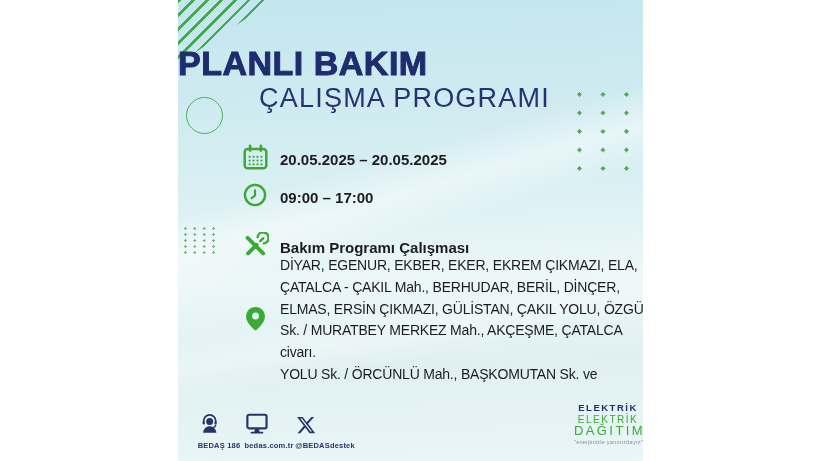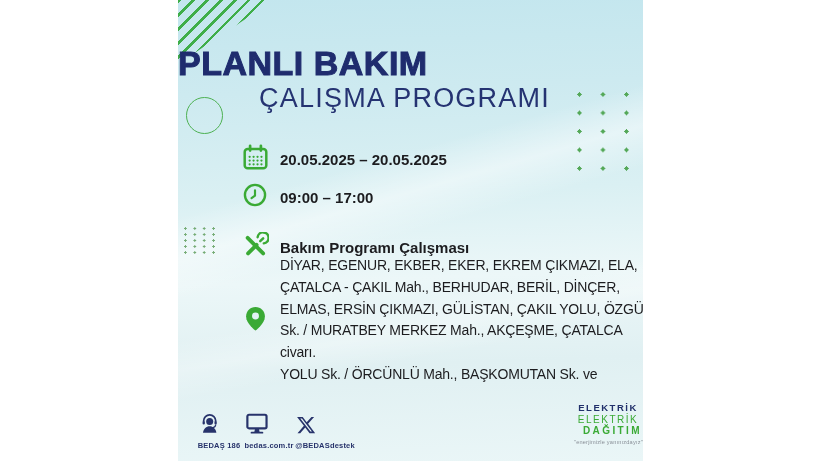--- a/index.html
+++ b/index.html
@@ -56,21 +56,21 @@
     letter-spacing:-0.2px; white-space:nowrap; }
   .contact { position:absolute; top:411px; display:flex; flex-direction:column; align-items:flex-start; }
   .contact .cic { height:25px; display:flex; align-items:flex-end; }
   .contact .clabel { margin-top:5px; font-size:7.5px; font-weight:700; color:#27336b; letter-spacing:.2px; white-space:nowrap; }
   .c1 { left:41px; transform:translateX(-50%); }
   .c2 { left:91px; transform:translateX(-50%); }
   .c3 { left:147px; transform:translateX(-50%); }
   .logo { position:absolute; left:396px; top:402px; width:68px; text-align:center; }
   .logo .l1 { font-size:9.5px; font-weight:800; letter-spacing:1.5px; color:#21306b; line-height:11.5px; }
   .logo .l2 { font-size:10px; font-weight:400; letter-spacing:1.5px; color:#3aaa35; line-height:11.5px; }
-  .logo .l3 { font-size:10px; font-weight:700; letter-spacing:2.4px; color:#3aaa35; line-height:11.5px;text-align:right; }
+  .logo .l3 { font-size:13px; font-weight:400; letter-spacing:2.4px; color:#3aaa35; line-height:11.5px;text-align:right; }
   .logo .tag { margin-top:2px; font-size:5.6px; font-weight:400; color:#8a9098; letter-spacing:.2px; white-space:nowrap; }
 </style>
 </head>
 <body>
 
 <div class="stage">
   <div class="card">
     <div class="streak s1"></div>
     <div class="streak s2"></div>
     <div class="stripes"></div>

